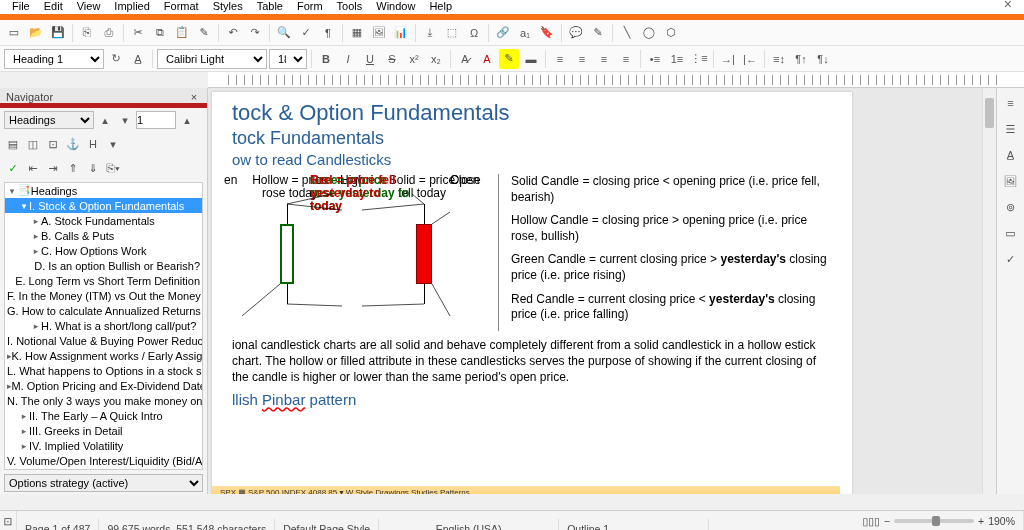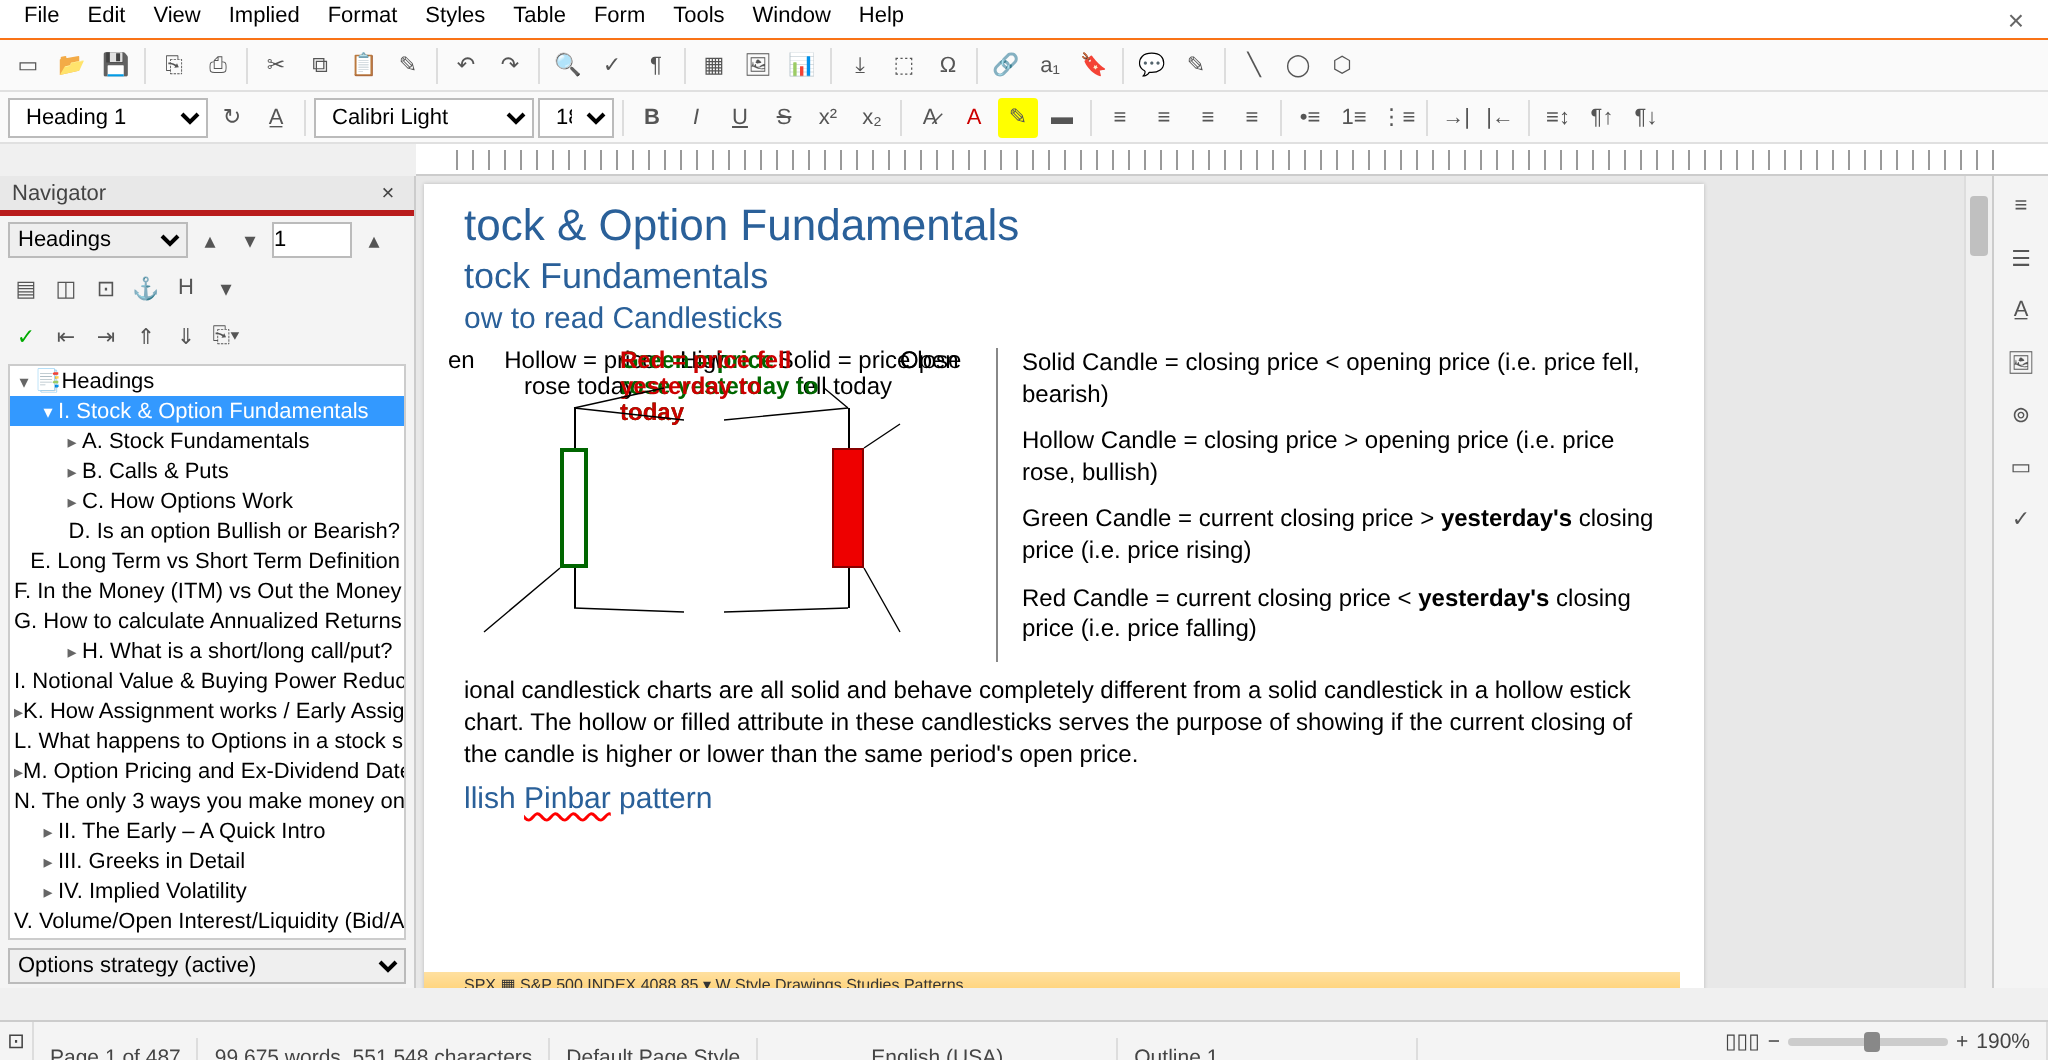--- a/index.html
+++ b/index.html
@@ -1,19 +1,19 @@
 <!DOCTYPE html>
 <html><head>
 <meta charset="utf-8">
 <style>
 * { box-sizing: border-box; margin: 0; padding: 0; }
 body { font-family: "Segoe UI", Tahoma, sans-serif; font-size: 11px; background: #f0f0f0; width: 1024px; height: 530px; overflow: hidden; position: relative; }
 
 
-.menubar { height: 20px; background: #fff; display: flex; align-items: flex-start; padding: 0 6px; gap: 2px; border-bottom: 1px solid #f97316; }
+.menubar { height: 20px; background: #fff; display: flex; align-items: flex-end; padding: 0 6px; gap: 2px; border-bottom: 6px solid #f97316; }
 .menubar span { padding: 2px 6px; cursor: default; }
 .menubar .close { margin-left: auto; font-size: 14px; color: #666; }
 
 
 .toolbar { height: 26px; background: #fafafa; display: flex; align-items: center; padding: 0 4px; gap: 2px; border-bottom: 1px solid #e0e0e0; }
 .tbtn { width: 20px; height: 20px; display: flex; align-items: center; justify-content: center; border: 1px solid transparent; border-radius: 2px; cursor: pointer; color: #555; }
 .tsep { width: 1px; height: 18px; background: #ddd; margin: 0 2px; }
 .tselect { height: 20px; font-size: 11px; border: 1px solid #bbb; background: #fff; padding: 0 4px; }
 .tselect.style { width: 100px; }
 .tselect.font { width: 110px; }
@@ -21,21 +21,21 @@
 
 
 .ruler { height: 16px; background: #fff; border-bottom: 1px solid #ccc; margin-left: 208px; position: relative; }
 .ruler::before { content: ""; position: absolute; left: 20px; right: 20px; top: 3px; height: 10px; background: repeating-linear-gradient(to right, #999 0, #999 1px, transparent 1px, transparent 8px); }
 
 
 .main { display: flex; height: 406px; }
 
 
 .navigator { width: 208px; background: #f4f4f4; border-right: 1px solid #ccc; display: flex; flex-direction: column; }
-.nav-title { height: 20px; background: #e8e8e8; display: flex; align-items: center; padding: 0 6px; font-size: 11px; color: #444; border-bottom: 3px solid #b91c1c; }
+.nav-title { height: 20px; background: #e8e8e8; display: flex; align-items: flex-end; padding: 0 6px; font-size: 11px; color: #444; border-bottom: 5px solid #b91c1c; }
 .nav-title .closebtn { margin-left: auto; width: 14px; text-align: center; }
 .nav-toolrow { height: 24px; display: flex; align-items: center; padding: 0 4px; gap: 2px; }
 .nav-toolrow .tbtn { width: 18px; height: 18px; font-size: 11px; }
 .nav-sel { height: 18px; font-size: 11px; border: 1px solid #bbb; width: 90px; }
 .nav-num { width: 40px; height: 18px; font-size: 11px; border: 1px solid #bbb; }
 .nav-tree { flex: 1; overflow: hidden; background: #fff; border: 1px solid #ccc; margin: 2px 4px; font-size: 11px; }
 .tree-row { display: flex; align-items: center; height: 15px; padding: 0 2px; white-space: nowrap; overflow: hidden; cursor: default; }
 .tree-row.root { background: #fff; }
 .tree-row.sel { background: #3399ff; color: #fff; }
 .tree-indent { display: inline-block; }
@@ -74,21 +74,21 @@
 
 
 .statusbar { position: absolute; bottom: 0; left: 0; right: 0; height: 20px; background: #f4f4f4; border-top: 1px solid #ccc; display: flex; align-items: center; font-size: 10.5px; color: #444; }
 .statusbar > div { padding: 0 8px; border-right: 1px solid #ddd; height: 100%; display: flex; align-items: center; }
 .statusbar .flex { flex: 0 0 auto; margin-top: 16px; }
 .statusbar .zoom { margin-left: auto; display: flex; align-items: center; gap: 4px; }
 .zoomslider { width: 80px; height: 4px; background: #ccc; position: relative; border-radius: 2px; }
 .zoomslider::after { content: ""; position: absolute; left: 38px; top: -3px; width: 8px; height: 10px; background: #888; border-radius: 2px; }
 
 
-.docbar { height: 12px; background: linear-gradient(#ffe0a0, #ffd070); font-size: 8px; display: flex; align-items: center; overflow: hidden; color: #333; padding: 0 20px; gap: 6px; white-space: nowrap; margin-left: -20px; margin-right: -20px; position: absolute; bottom: 0; left: 20px; right: 32px; text-align: center; }
+.docbar { height: 12px; background: linear-gradient(#ffe0a0, #ffd070); font-size: 8px; display: flex; align-items: center; overflow: hidden; color: #333; padding: 0 8px; gap: 6px; white-space: nowrap; margin-left: -20px; margin-right: -20px; position: absolute; bottom: 0; left: 20px; right: 32px; text-align: center; }
 
 .bold { font-weight: bold; }
 </style>
 </head>
 <body>
 
 <div class="menubar">
   <span>File</span>
   <span>Edit</span>
   <span>View</span>

